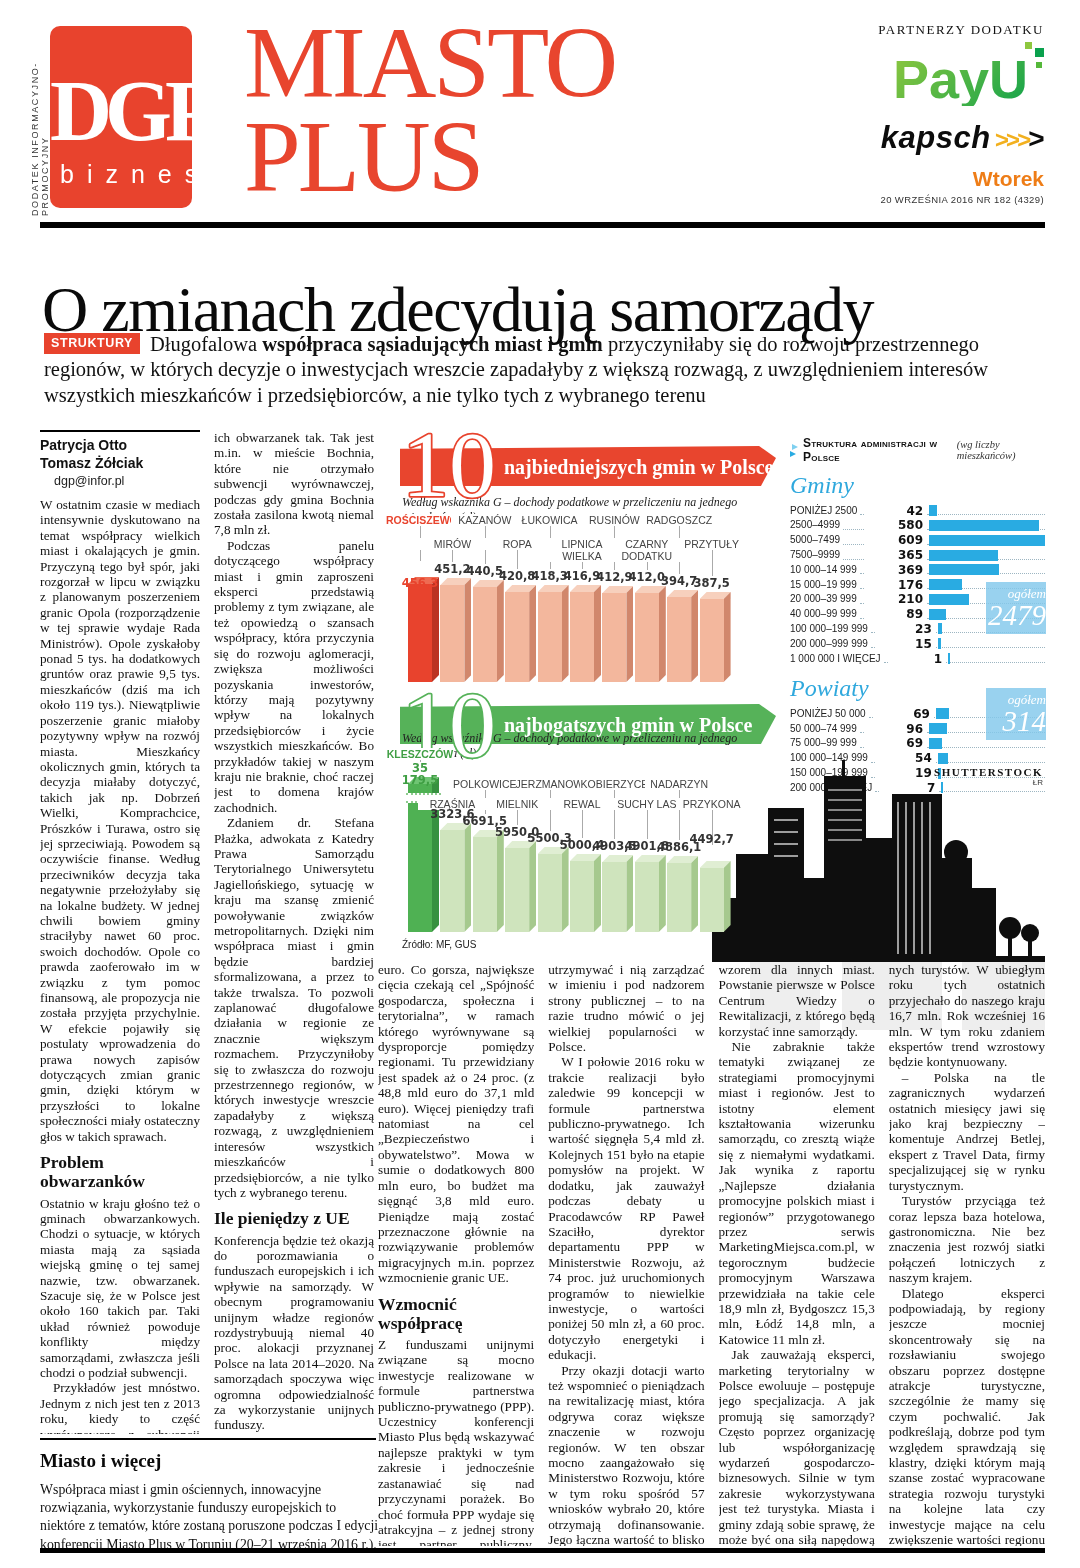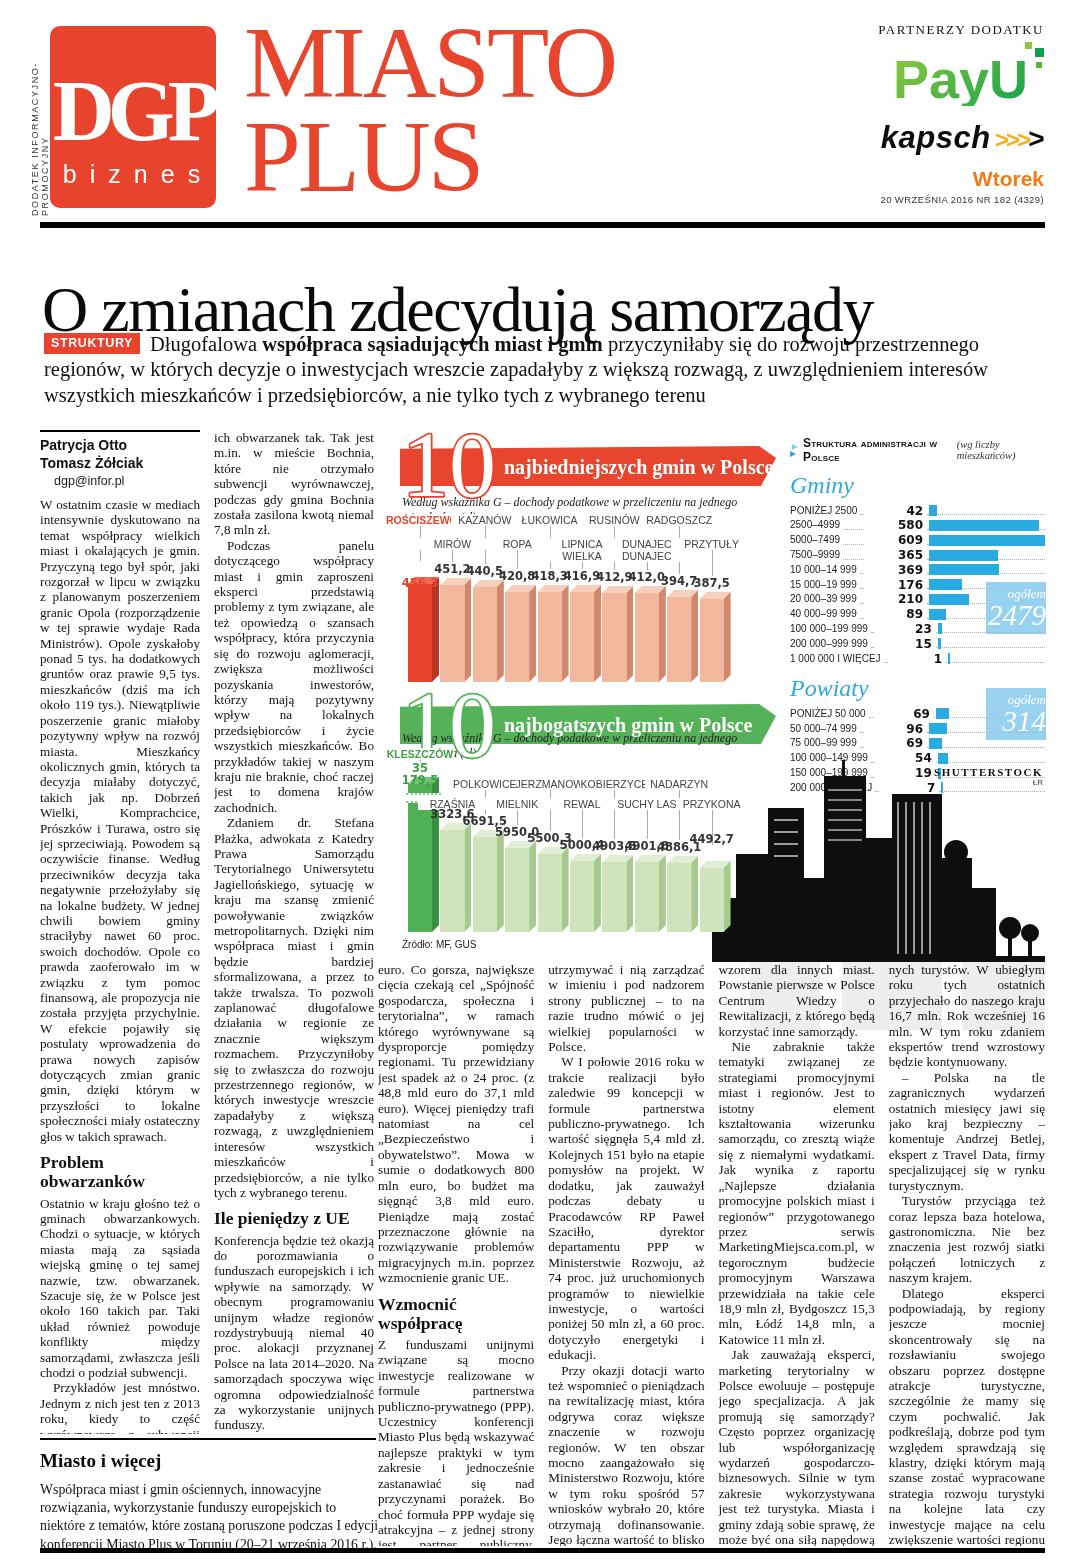--- a/index.html
+++ b/index.html
@@ -1,21 +1,21 @@
 <!DOCTYPE html>
 <html lang="pl"><head>
 <meta charset="utf-8">
 <style>
   html,body{margin:0;padding:0;background:#fff;}
   #page{position:relative;width:1080px;height:1568px;background:#fff;overflow:hidden;
         font-family:"Liberation Serif",serif;color:#111;}
   
   .edge-label{position:absolute;left:30px;top:26px;height:190px;writing-mode:vertical-rl;
     transform:rotate(180deg);font:9px "Liberation Sans",sans-serif;letter-spacing:1.6px;color:#333;}
-  .dgp-logo{position:absolute;left:50px;top:26px;width:166px;height:182px;background:#e8432d;
+  .dgp-logo{position:absolute;left:50px;top:26px;width:142px;height:182px;background:#e8432d;
     border-radius:10px;color:#fff;text-align:center;}
   .dgp-logo .dgp{font-family:"Liberation Serif",serif;font-weight:bold;font-size:86px;line-height:1;
     letter-spacing:-7px;margin-top:42px;}
   .dgp-logo .biznes{font-family:"Liberation Sans",sans-serif;font-size:25px;letter-spacing:13px;
     margin-top:6px;margin-left:10px;}
   .mp-title{position:absolute;left:244px;top:16px;font:400 102px/0.92 "Liberation Serif",serif;
     color:#e8452e;letter-spacing:-3px;}
   .partners{position:absolute;right:36px;top:22px;width:300px;text-align:right;}
   .partners-label{font:13px "Liberation Serif",serif;letter-spacing:1.5px;color:#111;}
   .payu{position:relative;display:inline-block;margin-top:14px;font:bold 54px/1 "Liberation Sans",sans-serif;
@@ -230,21 +230,21 @@
           </div>
           <div class="lead" style="left: 212.4px; top: 11px; height: 45px;"></div>
           <div class="bname" style="left: 178.4px; top: 0px;">RUSINÓW</div>
           <div class="bval" style="left: 184.4px; top: 58px;">412,9</div>
           <div class="b3d" style="left: 200.4px; top: 72px; width: 31px; height: 96px;">
             <i class="bf" style="left: 0px; top: 7px; bottom: 0px; width: 24px; background: rgb(243, 183, 157);"></i>
             <i class="bt" style="left: 0px; top: 0px; width: 100%; height: 7px; background: rgb(247, 208, 189); clip-path: polygon(0px 100%, 7px 0px, 100% 0px, 24px 100%);"></i>
             <i class="bs" style="left: 24px; top: 0px; width: 7px; height: 100%; background: rgb(209, 135, 108); clip-path: polygon(0px 7px, 100% 0px, 100% calc(100% - 7px), 0px 100%);"></i>
           </div>
           <div class="lead" style="left: 244.8px; top: 35px; height: 21px;"></div>
-          <div class="bname" style="left: 210.8px; top: 24px;">DUNAJEC DUNAJEC</div>
+          <div class="bname" style="left: 210.8px; top: 24px;">CZARNY DODATKU</div>
           <div class="bval" style="left: 216.8px; top: 58px;">412,0</div>
           <div class="b3d" style="left: 232.8px; top: 72px; width: 31px; height: 96px;">
             <i class="bf" style="left: 0px; top: 7px; bottom: 0px; width: 24px; background: rgb(243, 183, 157);"></i>
             <i class="bt" style="left: 0px; top: 0px; width: 100%; height: 7px; background: rgb(247, 208, 189); clip-path: polygon(0px 100%, 7px 0px, 100% 0px, 24px 100%);"></i>
             <i class="bs" style="left: 24px; top: 0px; width: 7px; height: 100%; background: rgb(209, 135, 108); clip-path: polygon(0px 7px, 100% 0px, 100% calc(100% - 7px), 0px 100%);"></i>
           </div>
           <div class="lead" style="left: 277.2px; top: 11px; height: 49px;"></div>
           <div class="bname" style="left: 243.2px; top: 0px;">RADGOSZCZ</div>
           <div class="bval" style="left: 249.2px; top: 62px;">394,7</div>
           <div class="b3d" style="left: 265.2px; top: 76px; width: 31px; height: 92px;">

